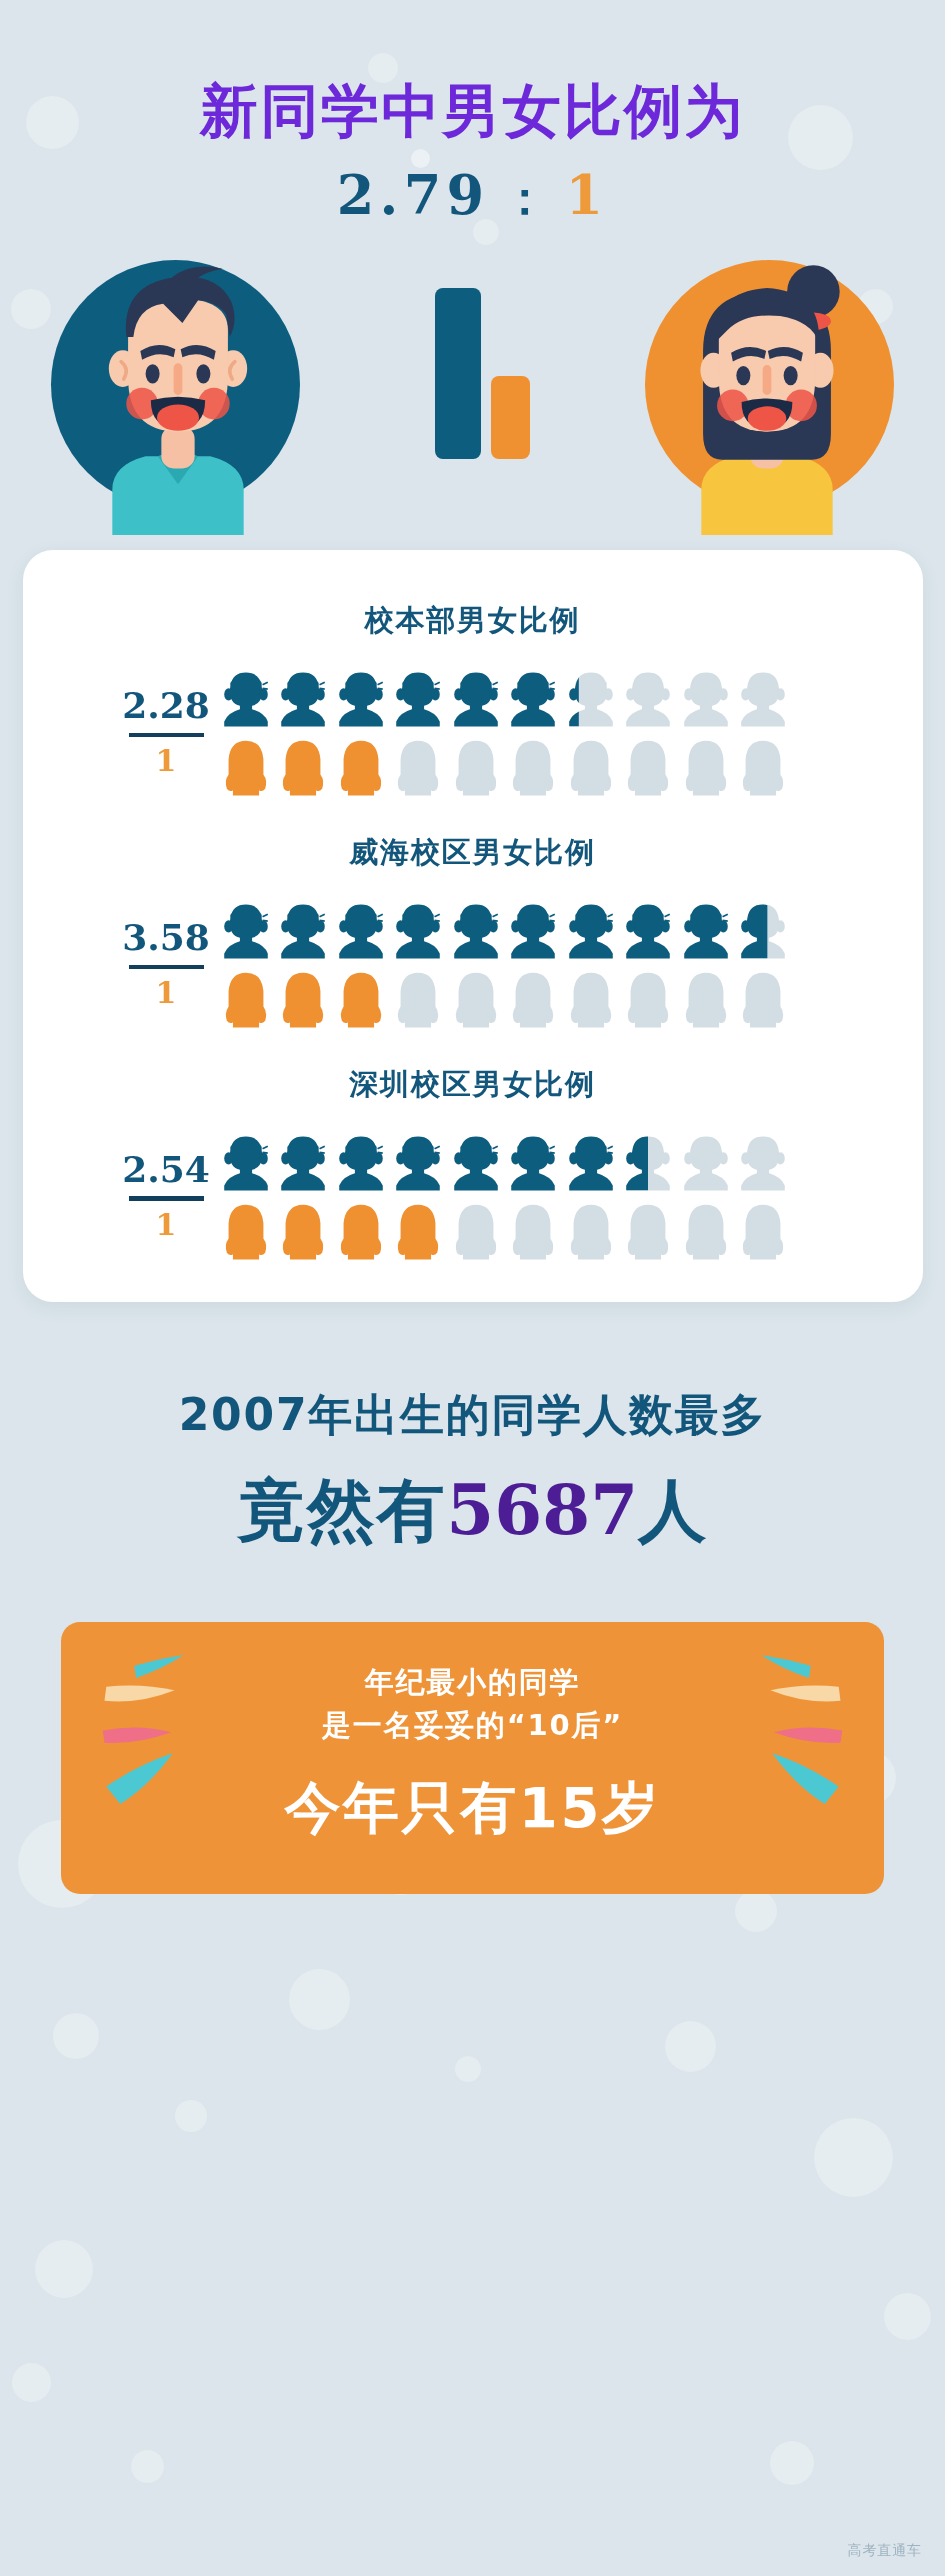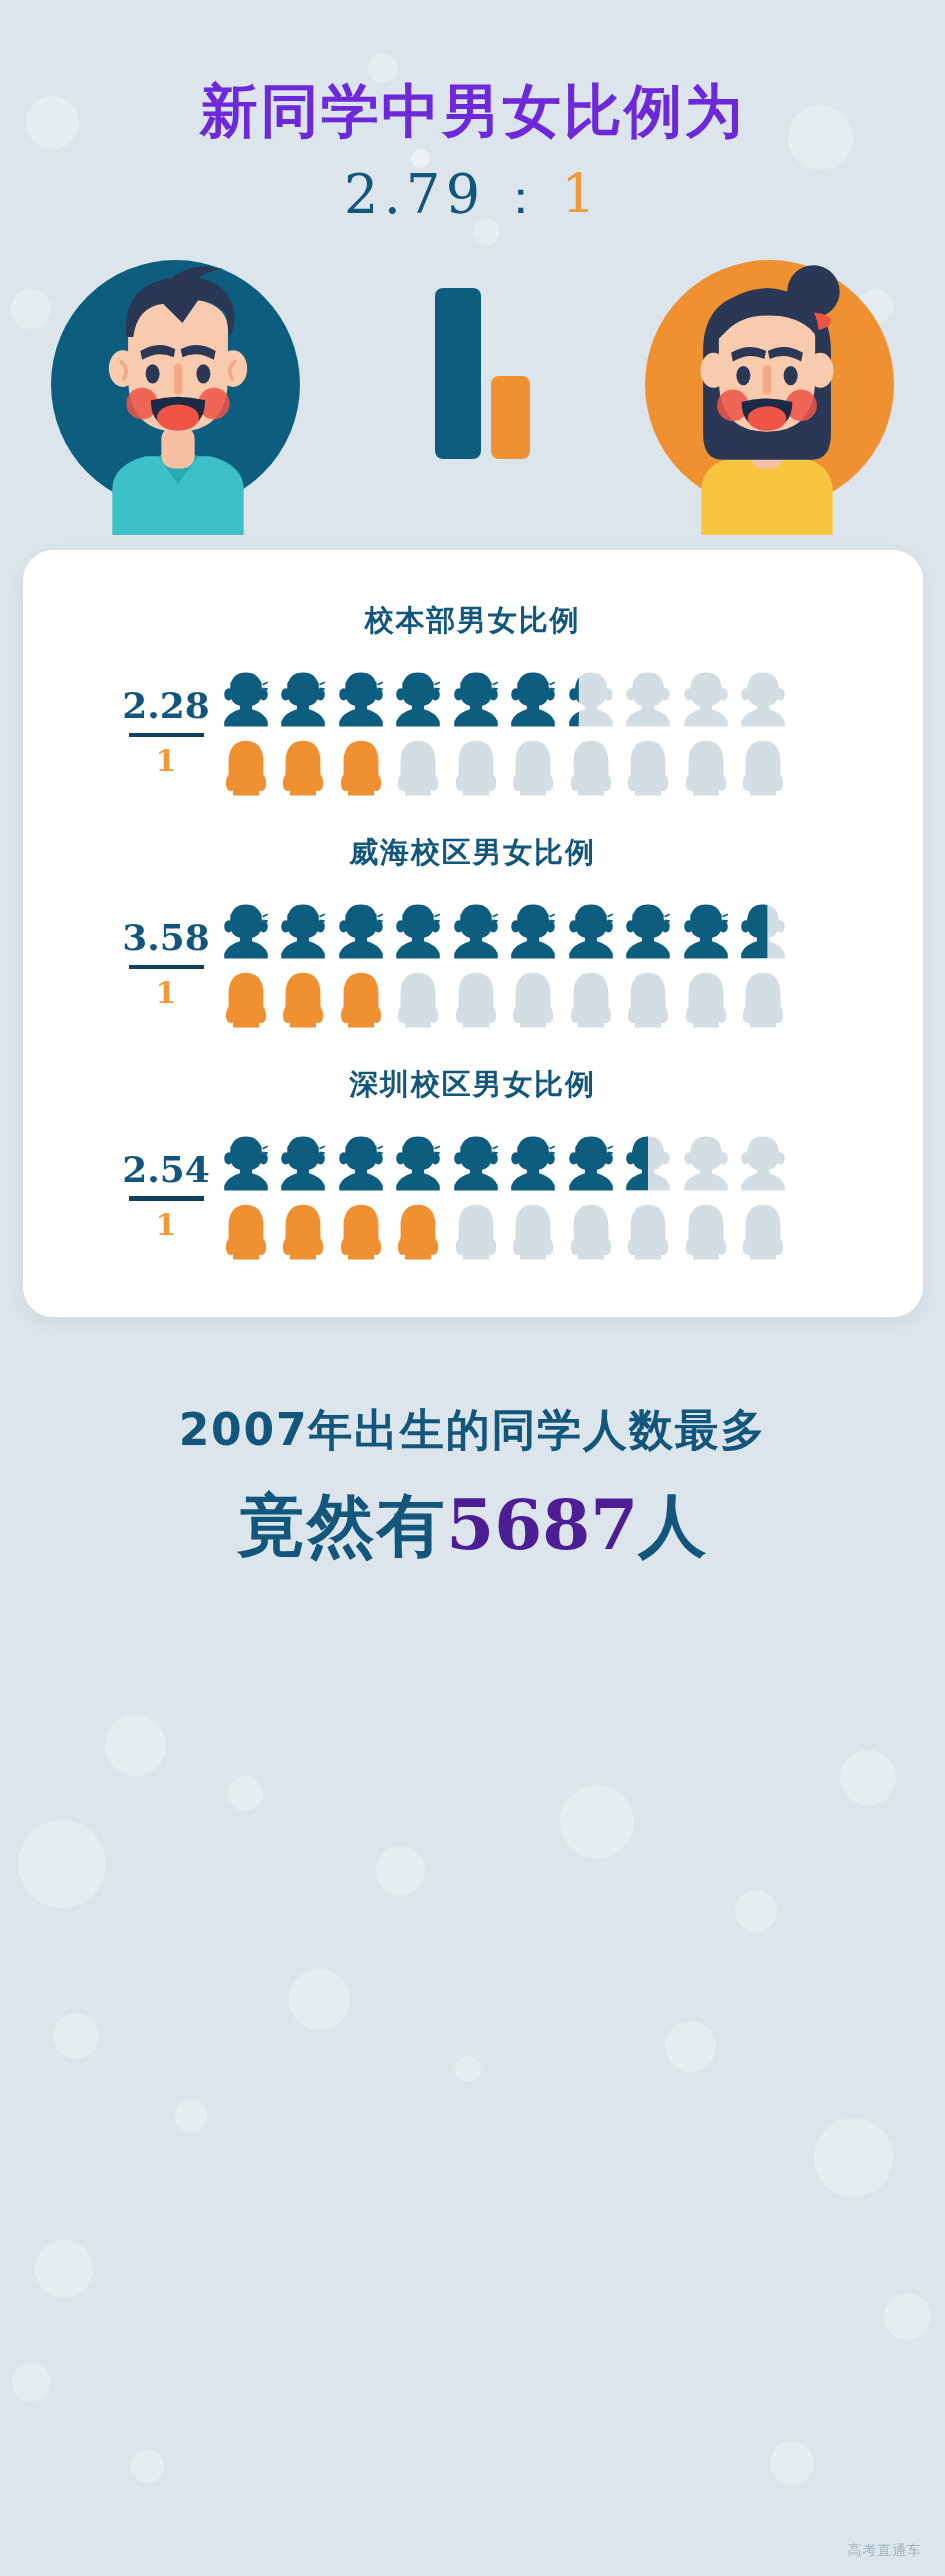--- a/index.html
+++ b/index.html
@@ -19,21 +19,21 @@
 
   
   .header { padding-top:84px; text-align:center; }
   .title-line1 {
     font-size:58px; font-weight:bold; color:#6d28d9;
     letter-spacing:2.6px; line-height:1.12;
     font-family:Liberation Mono, monospace;
   }
   .title-line2 {
     margin-top:19px;
-    font-size:54px; font-weight:normal; color:#13567c;
+    font-size:54px; font-weight:bold; color:#13567c;
     letter-spacing:5.3px; line-height:1;
     font-family:"DejaVu Serif","Liberation Serif",serif;
   }
   .title-line2 .colon { font-size:46px; margin:0 12.3px; }
   .title-line2 .one { color:#ee9a3a; }
 
   
   .chars {
     position:relative; height:267px; margin-top:31.5px;
   }
@@ -63,21 +63,21 @@
   .male { position:absolute; left:51px; top:-7px; width:254px; height:289px; }
   .female { position:absolute; right:51px; top:-7px; width:254px; height:289px; }
 
   
   .card {
     position:relative;
     margin:30px auto 0;
     width:900px;
     background:#ffffff;
     border-radius:30px;
-    padding:51px 0 57px;
+    padding:51px 0 42px;
     box-shadow:0 5.3px 19px rgba(40,70,95,.07);
   }
   .ratio-block { margin-bottom:37px; }
   .ratio-block:last-child { margin-bottom:0; }
   .rb-title {
     text-align:center;
     font-size:29px; font-weight:bold; color:#13567c;
     letter-spacing:1.8px;
     margin-bottom:26px;
     font-family:"DejaVu Sans","Liberation Sans",sans-serif;
@@ -799,17 +799,37 @@
 
   </div>
 
   <div class="stat-block">
     <div class="stat-l1">2007年出生的同学人数最多</div>
     <div class="stat-l2">
       <span>竟然有</span><span class="num">5687</span><span>人</span>
     </div>
   </div>
 
+  <div class="orange-box">
+
+    <svg style="position:absolute;left:40px;top:33px;width:149px;height:158px;z-index:2;" viewBox="0 0 170 180">
+      <path d="M38 12 Q66 4 94 0 Q70 16 40 26 Z" fill="#4cc8d2"></path>
+      <path d="M6 36 Q46 32 84 40 Q44 56 4 52 Z" fill="#f9d8a8"></path>
+      <path d="M2 86 Q44 78 80 88 Q42 102 4 100 Z" fill="#ee6f87"></path>
+      <path d="M6 150 Q44 124 82 112 Q56 148 22 170 Z" fill="#4cc8d2"></path>
+    </svg>
+
+    <svg style="position:absolute;right:40px;top:33px;width:149px;height:158px;z-index:2;" viewBox="0 0 170 180">
+      <path d="M132 12 Q104 4 76 0 Q100 16 130 26 Z" fill="#4cc8d2"></path>
+      <path d="M164 36 Q124 32 86 40 Q126 56 166 52 Z" fill="#f9d8a8"></path>
+      <path d="M168 86 Q126 78 90 88 Q128 102 166 100 Z" fill="#ee6f87"></path>
+      <path d="M164 150 Q126 124 88 112 Q114 148 148 170 Z" fill="#4cc8d2"></path>
+    </svg>
+
+    <div class="ob-l1">年纪最小的同学</div>
+    <div class="ob-l2">是一名妥妥的“10后”</div>
+    <div class="ob-big">今年只有15岁</div>
+  </div>
 
 </div>
 
 <div class="watermark">高考直通车</div>
 
 
 </body></html>

